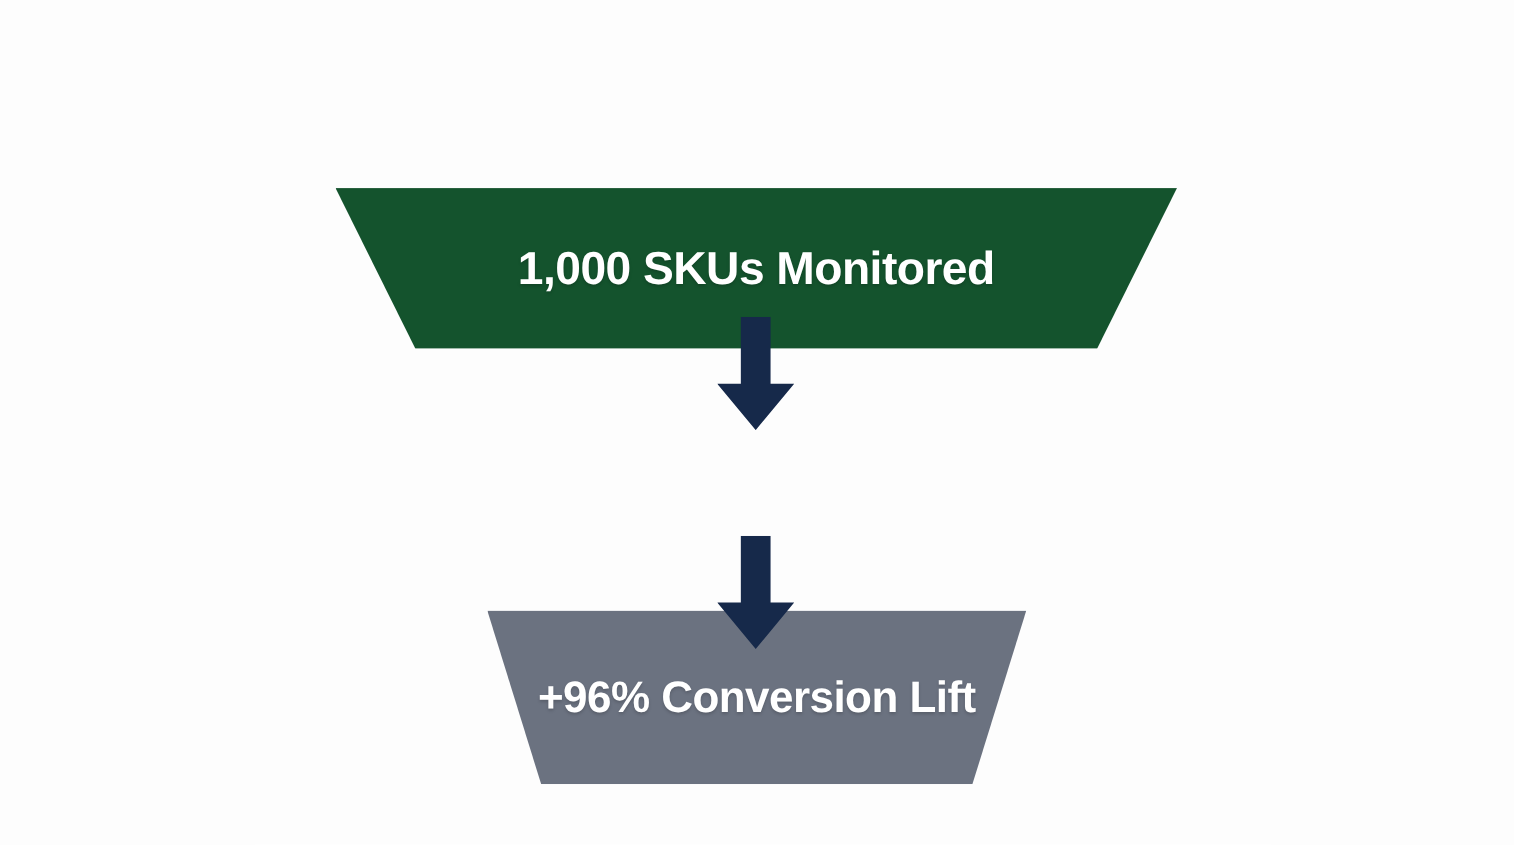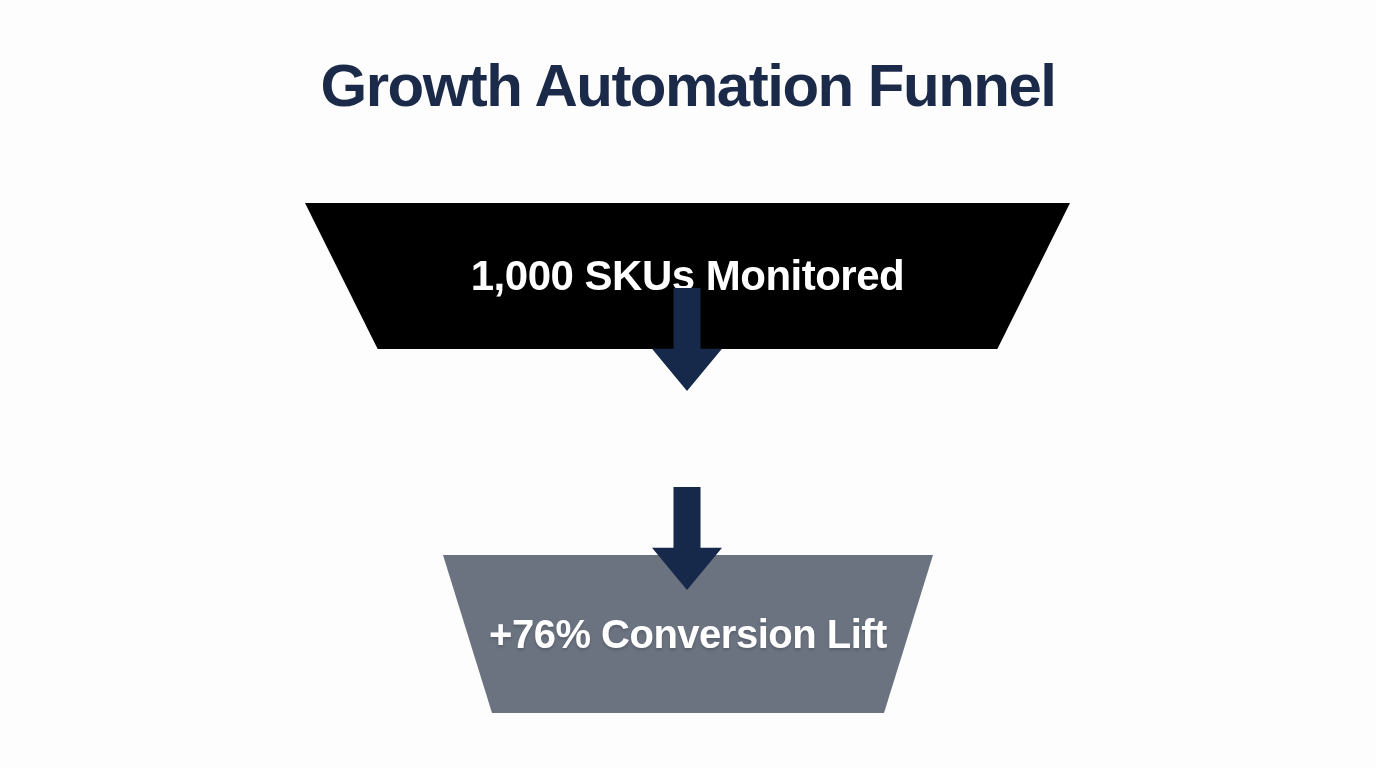--- a/index.html
+++ b/index.html
@@ -70,28 +70,27 @@
     z-index: 5;
   }
   .arrow-0 { left: 652px; top: 288px; }
   .arrow-1 { left: 652px; top: 487px; }
 </style>
 </head>
 <body>
 
 <div class="canvas" style="background: rgb(253, 253, 253);">
 
-  <h1 class="title" style="color: rgb(27, 42, 72);">Growth Automation Funnel</h1>
 
-  <div class="stage stage-0" style="background: #000000; margin-top: 32px;">
+  <div class="stage stage-0" style="background: #14532d;">
     <span class="stage-label" style="color: rgb(255, 255, 255);">1,000 SKUs Monitored</span>
   </div>
 
   <div class="down-arrow arrow-0" style="background: rgb(22, 41, 74);"></div>
 
 
   <div class="down-arrow arrow-1" style="background: rgb(22, 41, 74);"></div>
 
   <div class="stage stage-2" style="background: rgb(107, 114, 128);">
-    <span class="stage-label" style="color: rgb(255, 255, 255);">+76% Conversion Lift</span>
+    <span class="stage-label" style="color: rgb(255, 255, 255);">+96% Conversion Lift</span>
   </div>
 
 </div>
 
 </body></html>

